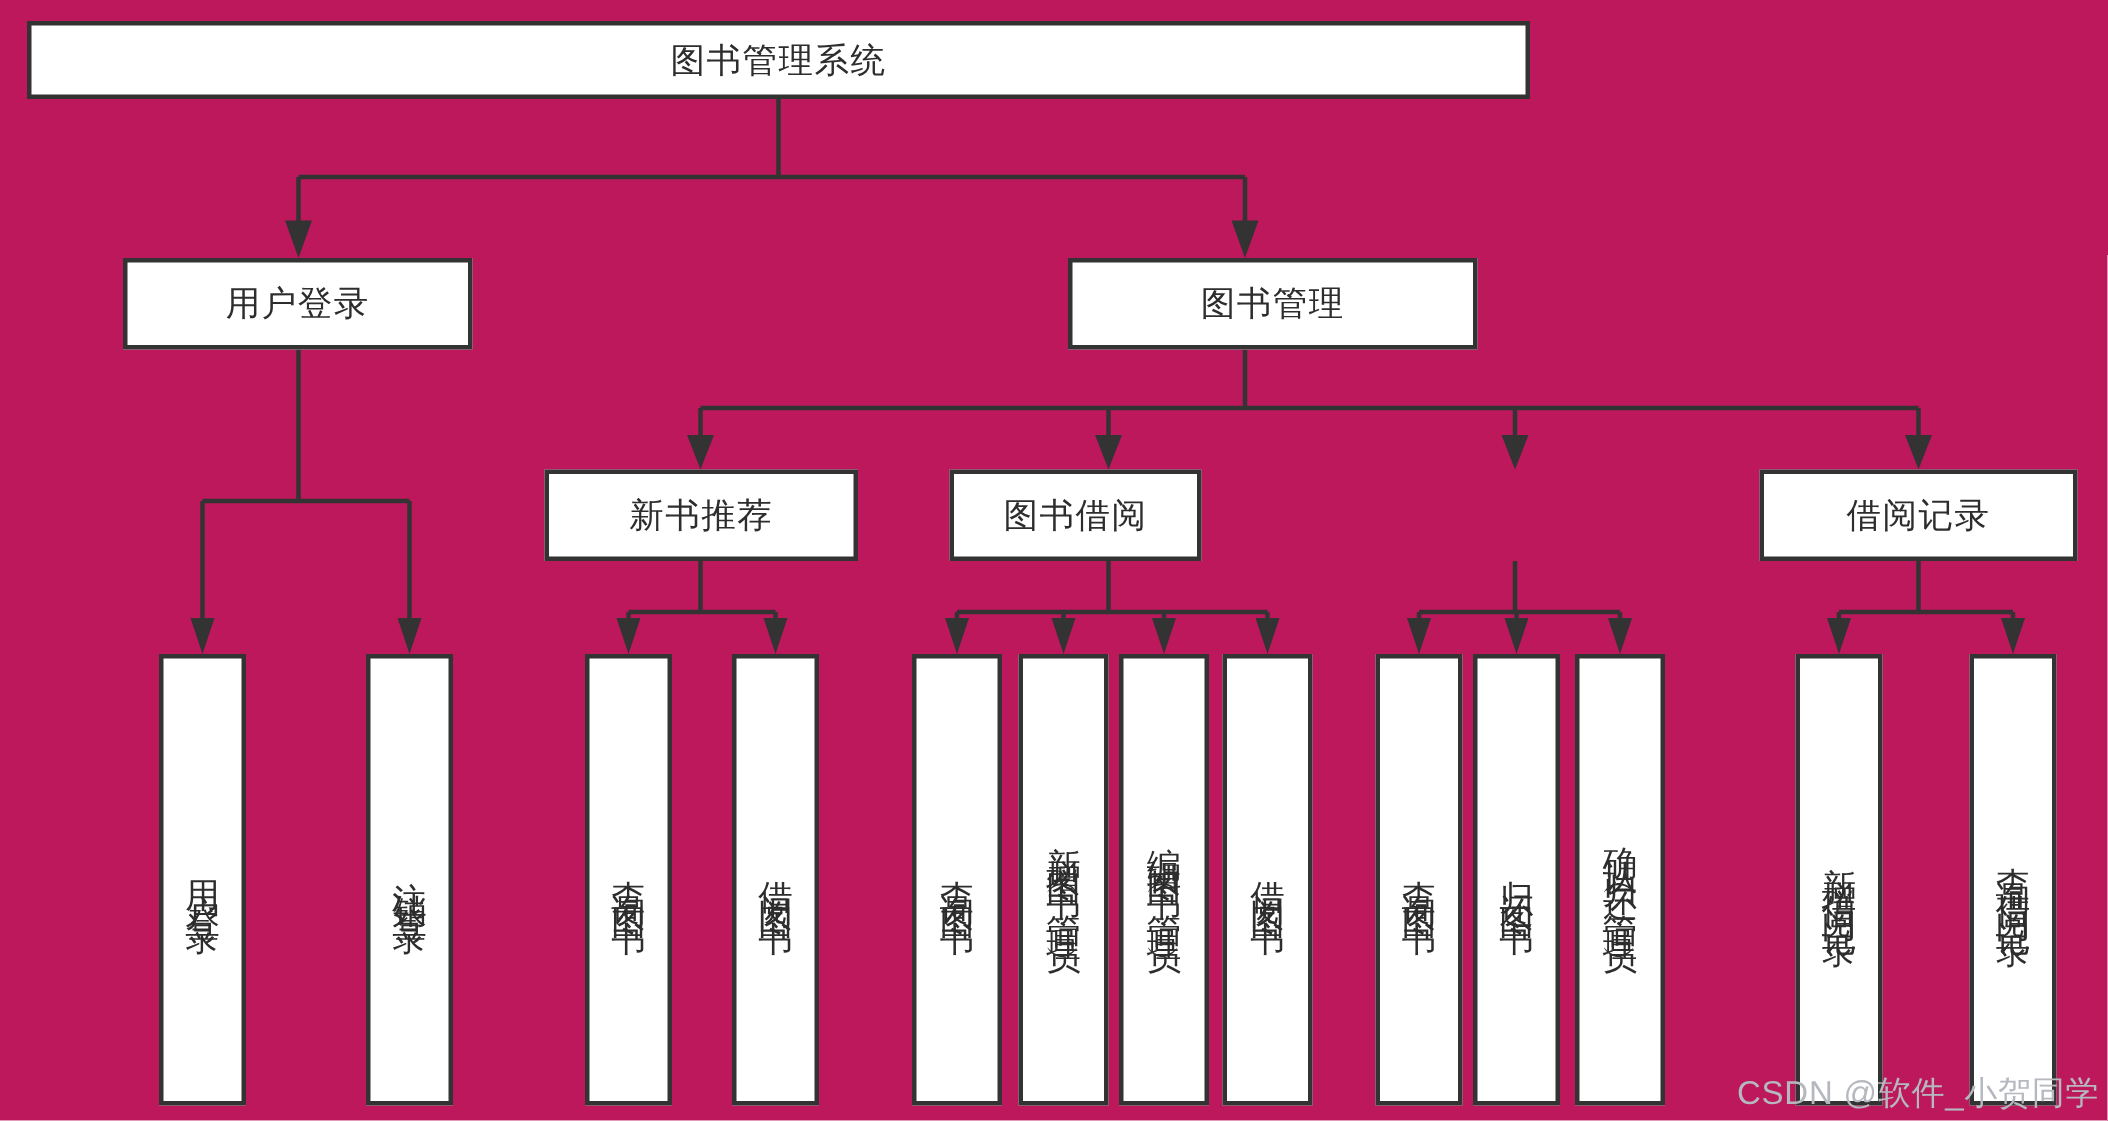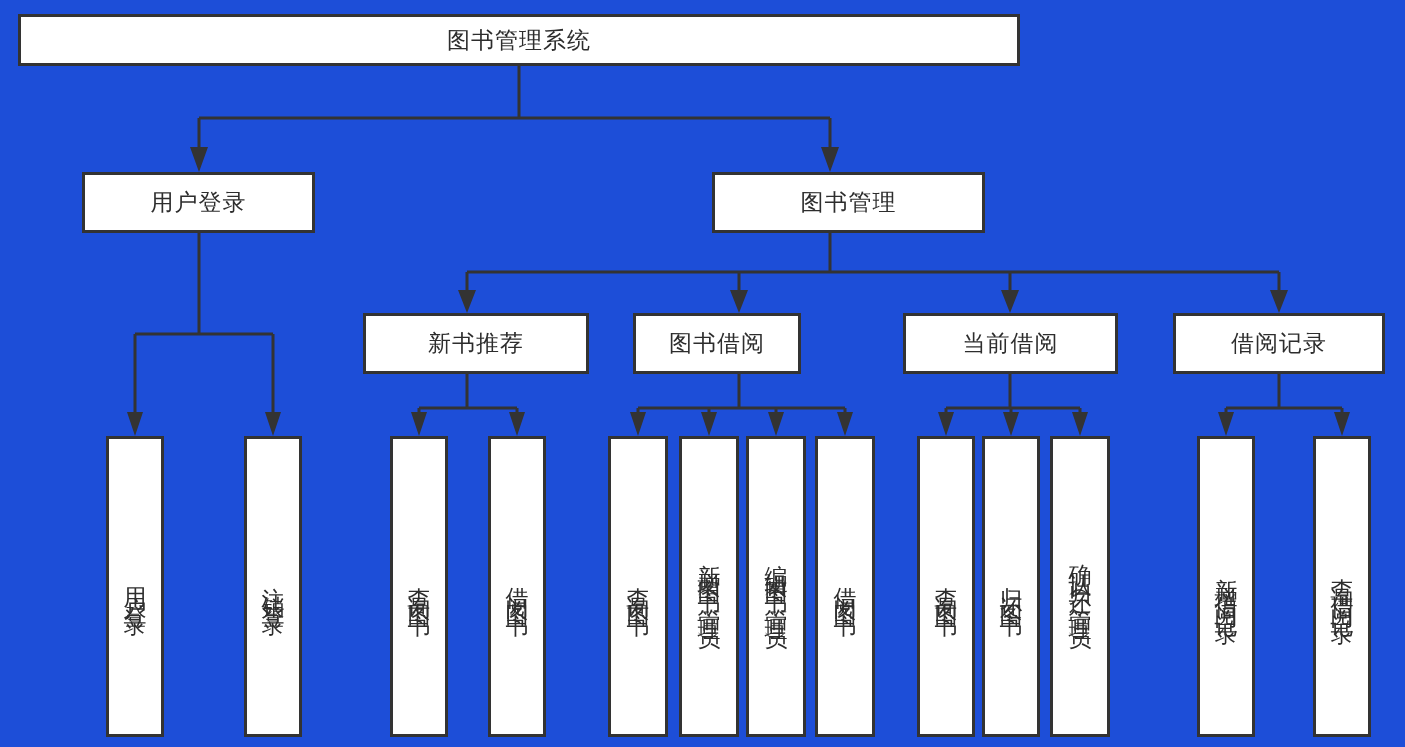--- a/index.html
+++ b/index.html
@@ -1,20 +1,20 @@
 <!DOCTYPE html>
 <html><head>
 <meta charset="utf-8">
 <style>
   html, body { margin: 0; padding: 0; background: #ffffff; }
   .canvas {
     position: relative;
     width: 1405px;
     height: 747px;
-    background: #1d4ed8;
+    background: #be185d;
     overflow: hidden;
     font-family: "Liberation Sans", sans-serif;
     color: #2d2d2d;
   }
   .wires {
     position: absolute;
     left: 0; top: 0;
     width: 1405px; height: 747px;
     pointer-events: none;
   }
@@ -28,21 +28,21 @@
     justify-content: center;
     font-size: 23px;
     letter-spacing: 1px;
     color: #2d2d2d;
     text-align: center;
   }
   .root  { left: 18px;  top: 14px;  width: 1002px; height: 52px; }
   .lvl2, .lvl3 { height: 61px; }
   .n-user-login { left: 82px;  top: 172px; width: 233px; }
   .n-book-mgmt  { left: 712px; top: 172px; width: 273px; }
-  .n-new-rec    { left: 363px; top: 313px; width: 226px; }
+  .n-new-rec    { left: 363px; top: 313px; width: 209px; }
   .n-borrow     { left: 633px; top: 313px; width: 168px; }
   .n-current    { left: 903px; top: 313px; width: 215px; }
   .n-records    { left: 1173px; top: 313px; width: 212px; }
   .leaf {
     top: 436px;
     height: 301px;
     width: 58px;
   }
   .leaf .vtext {
     writing-mode: vertical-rl;
@@ -100,21 +100,20 @@
              M1334 412 L1350 412 L1342 436 Z" fill="#333333" stroke="none"></path>
   </svg>
 
   <div class="node root">图书管理系统</div>
 
   <div class="node lvl2 n-user-login">用户登录</div>
   <div class="node lvl2 n-book-mgmt">图书管理</div>
 
   <div class="node lvl3 n-new-rec">新书推荐</div>
   <div class="node lvl3 n-borrow">图书借阅</div>
-  <div class="node lvl3 n-current">当前借阅</div>
   <div class="node lvl3 n-records">借阅记录</div>
 
   <div class="node leaf lf-1">
     <span class="vtext">用户登录</span>
   </div>
   <div class="node leaf lf-2">
     <span class="vtext">注销登录</span>
   </div>
 
   <div class="node leaf lf-3">
@@ -147,13 +146,14 @@
     <span class="vtext">确认归还（管理员）</span>
   </div>
 
   <div class="node leaf lf-12">
     <span class="vtext">新增借阅记录</span>
   </div>
   <div class="node leaf lf-13">
     <span class="vtext">查询借阅记录</span>
   </div>
 
+  <div class="watermark">CSDN @软件_小贺同学</div>
 </div>
 
 </body></html>

